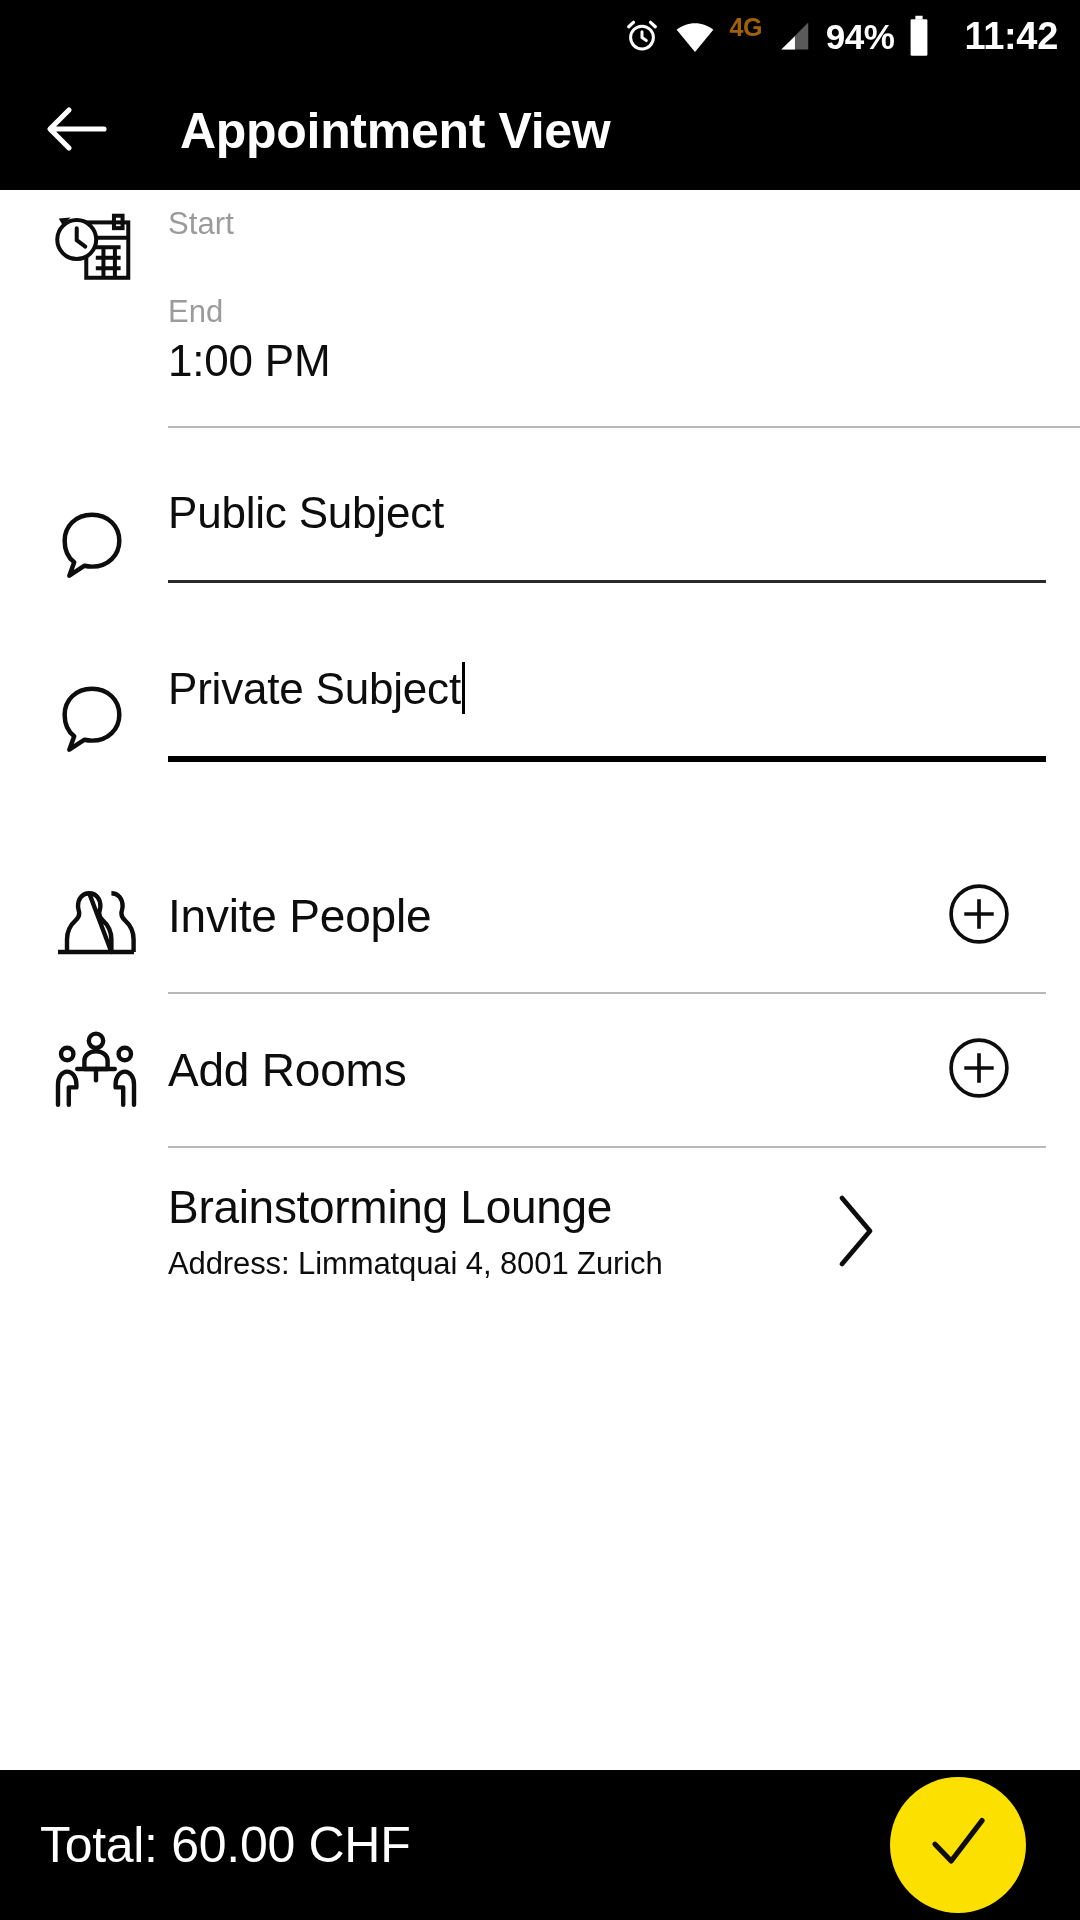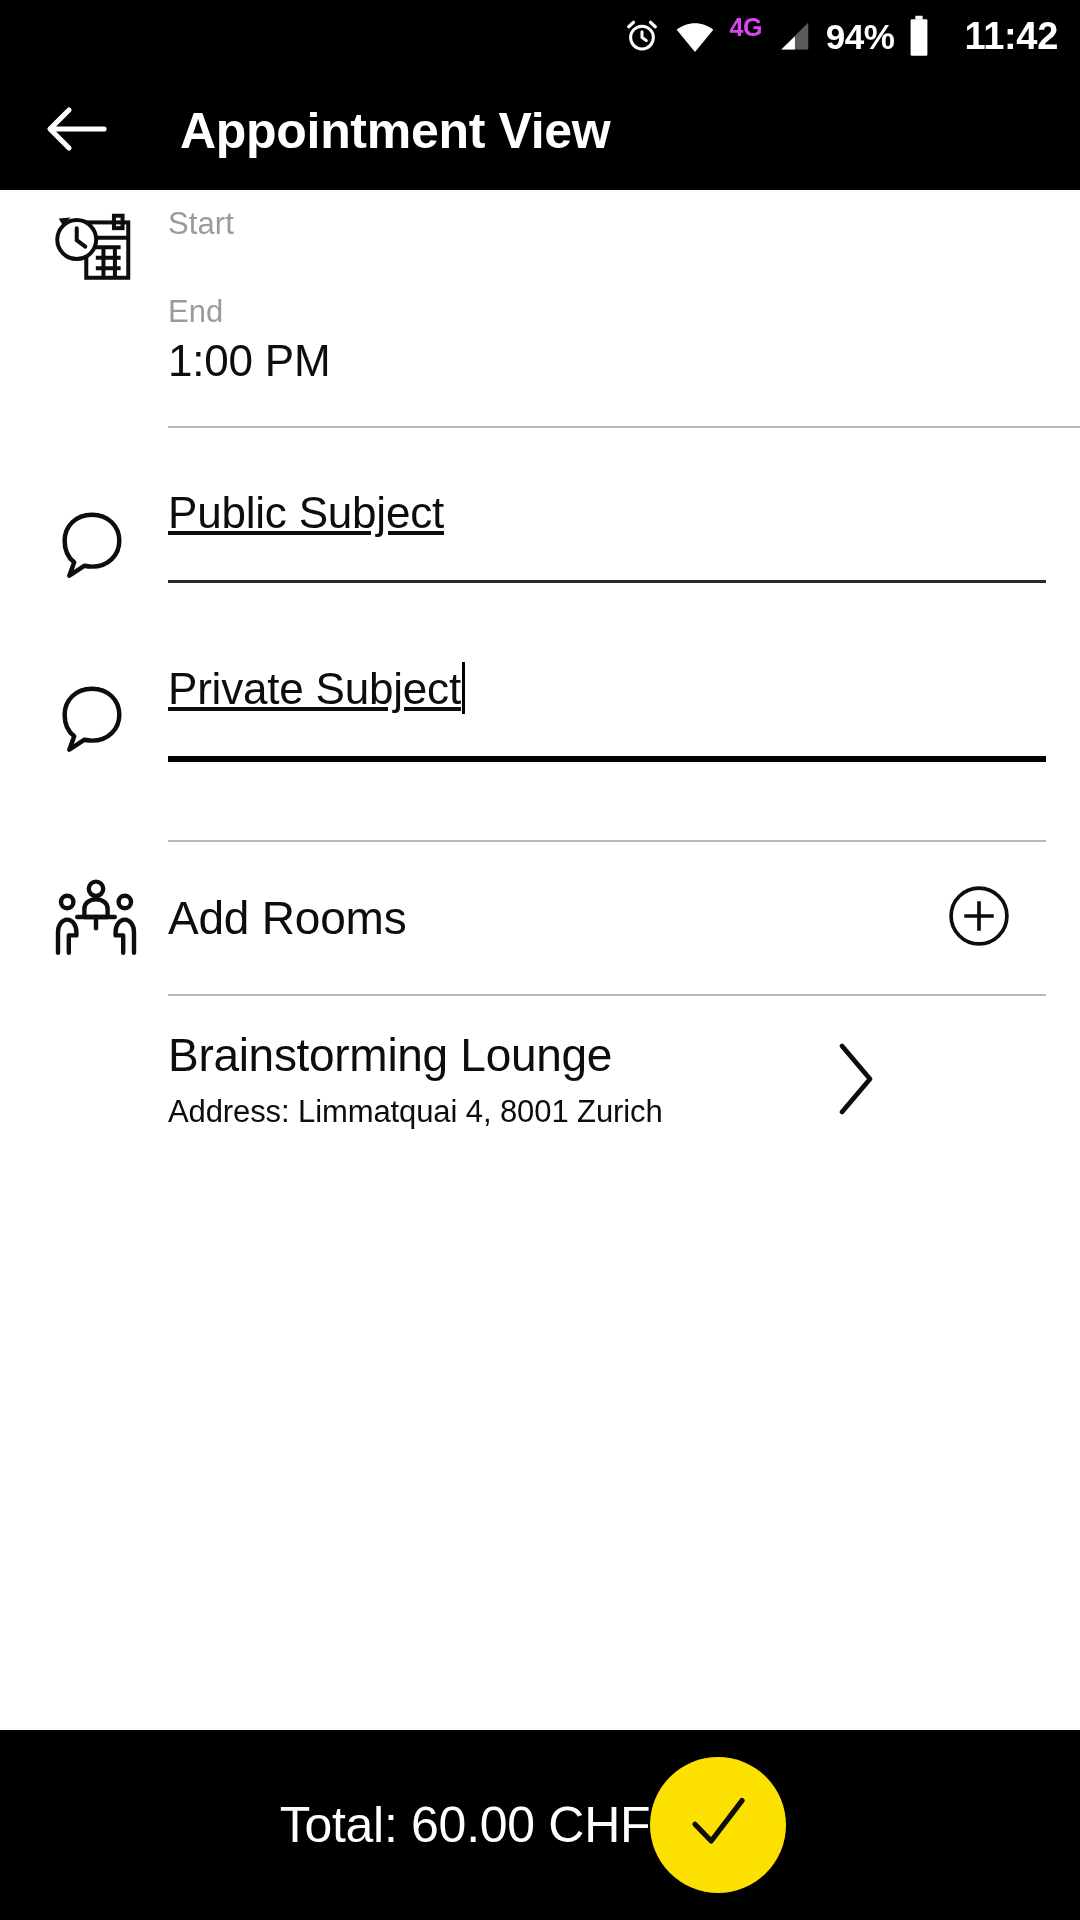--- a/index.html
+++ b/index.html
@@ -23,21 +23,21 @@
     background: #000000;
     display: flex;
     align-items: center;
     justify-content: flex-end;
     padding: 0 22px 0 0;
     flex: 0 0 auto;
   }
   .status-icons { display: flex; align-items: center; gap: 13px; }
   .status-icons svg { display: block; }
   .net-label {
-    color: #d946ef;
+    color: #a16207;
     font-size: 25px;
     font-weight: bold;
     letter-spacing: -0.5px;
     line-height: 1;
     position: relative;
     top: -9px;
   }
   .batt-pct {
     color: #ffffff;
     font-size: 35px;
@@ -131,21 +131,20 @@
   
   .subject-row { padding-top: 60px; }
   .subject-text {
     font-size: 44px;
     color: #0d0d0d;
     line-height: 1.15;
     letter-spacing: -0.2px;
     display: inline-block;
     position: relative;
     white-space: nowrap;
-    text-decoration: underline;
   }
   .caret {
     display: inline-block;
     width: 3px;
     height: 52px;
     background: #000000;
     vertical-align: -10px;
     margin-left: 1px;
   }
   .underline {
@@ -212,25 +211,25 @@
   .chevron-btn {
     width: 60px; height: 80px;
     flex: 0 0 60px;
     display: flex; align-items: center; justify-content: center;
     cursor: pointer;
     margin-right: 160px;
   }
 
   
   .bottom-bar {
-    height: 190px;
+    height: 150px;
     background: #000000;
     display: flex;
     align-items: center;
-    justify-content: center;
+    justify-content: space-between;
     padding: 0 42px 0 40px;
     flex: 0 0 auto;
     position: relative;
   }
   .total-text {
     color: #ffffff;
     font-size: 50px;
     letter-spacing: -0.3px;
     line-height: 1;
   }
@@ -348,20 +347,43 @@
         </svg>
       </div>
       <div class="field-col">
         <span class="subject-text">Private Subject</span><span class="caret"></span>
         <div class="underline focused"></div>
       </div>
     </div>
 
     <div style="height:78px"></div>
 
+    <div class="row action-row">
+      <div class="icon-col" style="padding-top:0">
+        <svg width="92" height="78" viewBox="0 0 46 39">
+          <g fill="none" stroke="#0d0d0d" stroke-width="2.2" stroke-linejoin="round">
+            <path d="M8.5 37.5v-6.2c0-5.2 2.6-8.1 4.3-9.6 1.2-1.1 1.8-2.1 1.8-3.6 0-1.1-.6-1.8-.6-3.6 0-3.6 2.2-6.4 5.6-6.4"></path>
+            <path d="M19.6 8.1c3.4 0 5.6 2.8 5.6 6.4 0 1.8-.6 2.5-.6 3.6 0 1.5.6 2.5 1.8 3.6 1.7 1.5 4.3 4.4 4.3 9.6v6.2z"></path>
+            <path d="M30.7 8.1c3.4 0 5.6 2.8 5.6 6.4 0 1.8-.6 2.5-.6 3.6 0 1.5.6 2.5 1.8 3.6 1.7 1.5 4.3 4.4 4.3 9.6v6.2"></path>
+            <path d="M4 37.5h38"></path>
+          </g>
+        </svg>
+      </div>
+      <div class="action-col">
+        <span class="action-label">Invite People</span>
+        <span class="plus-btn">
+          <span>
+            <svg width="62" height="62" viewBox="0 0 32 32">
+              <circle cx="16" cy="16" r="14.4" fill="none" stroke="#0d0d0d" stroke-width="1.9"></circle>
+              <path d="M16 8.4v15.2M8.4 16h15.2" fill="none" stroke="#0d0d0d" stroke-width="1.9"></path>
+            </svg>
+          </span>
+        </span>
+      </div>
+    </div>
 
     <div class="divider-light inset-r"></div>
 
     <div class="row action-row">
       <div class="icon-col" style="padding-top:0">
         <svg width="92" height="84" viewBox="0 0 46 42">
           <g fill="none" stroke="#0d0d0d" stroke-width="2.2" stroke-linecap="round" stroke-linejoin="round">
             <circle cx="23" cy="6.4" r="3.6"></circle>
             <path d="M17.2 20.5v-4.2c0-2.6 2.4-4.6 5.8-4.6s5.8 2 5.8 4.6v4.2z"></path>
             <path d="M13.6 20.5h18.8"></path>

